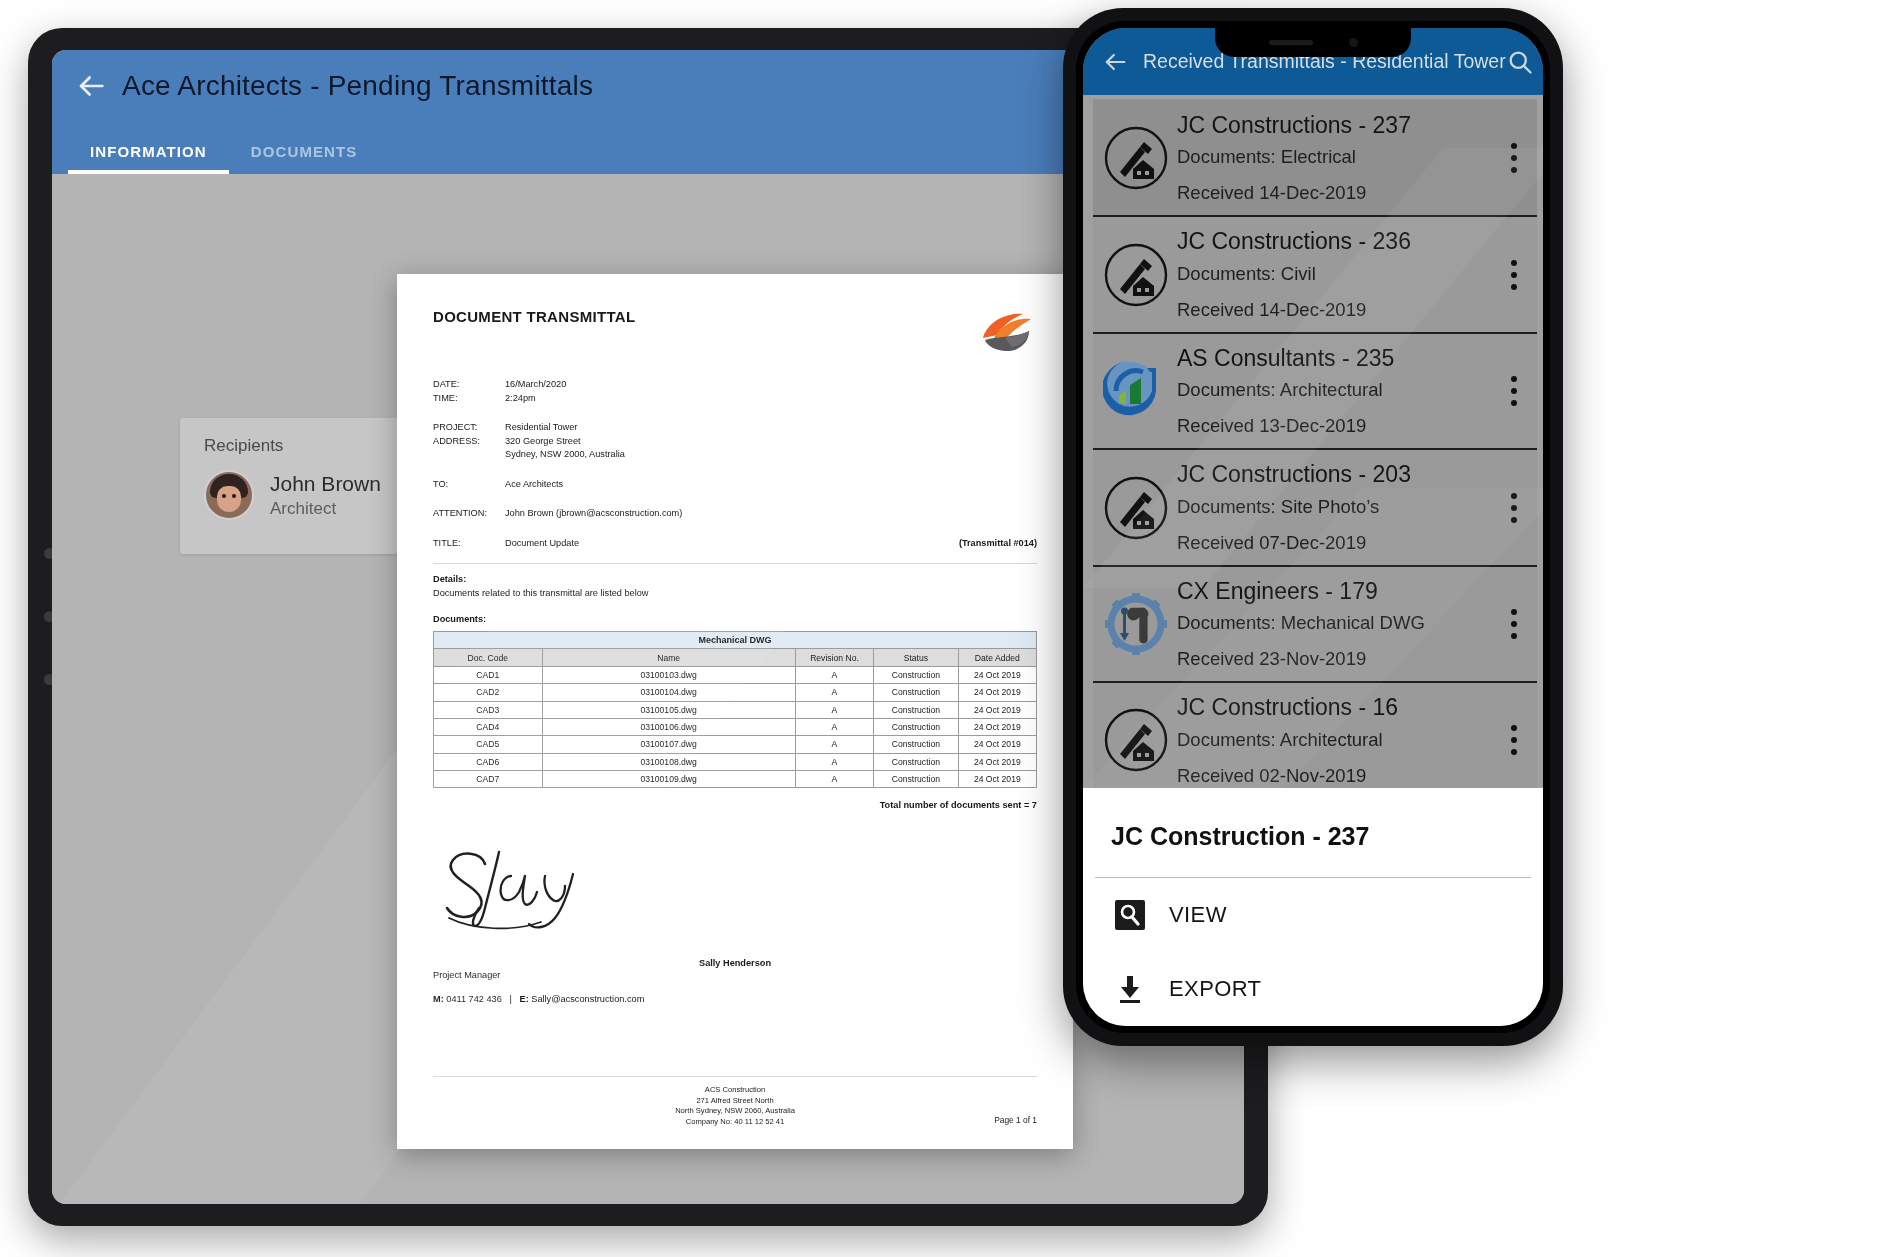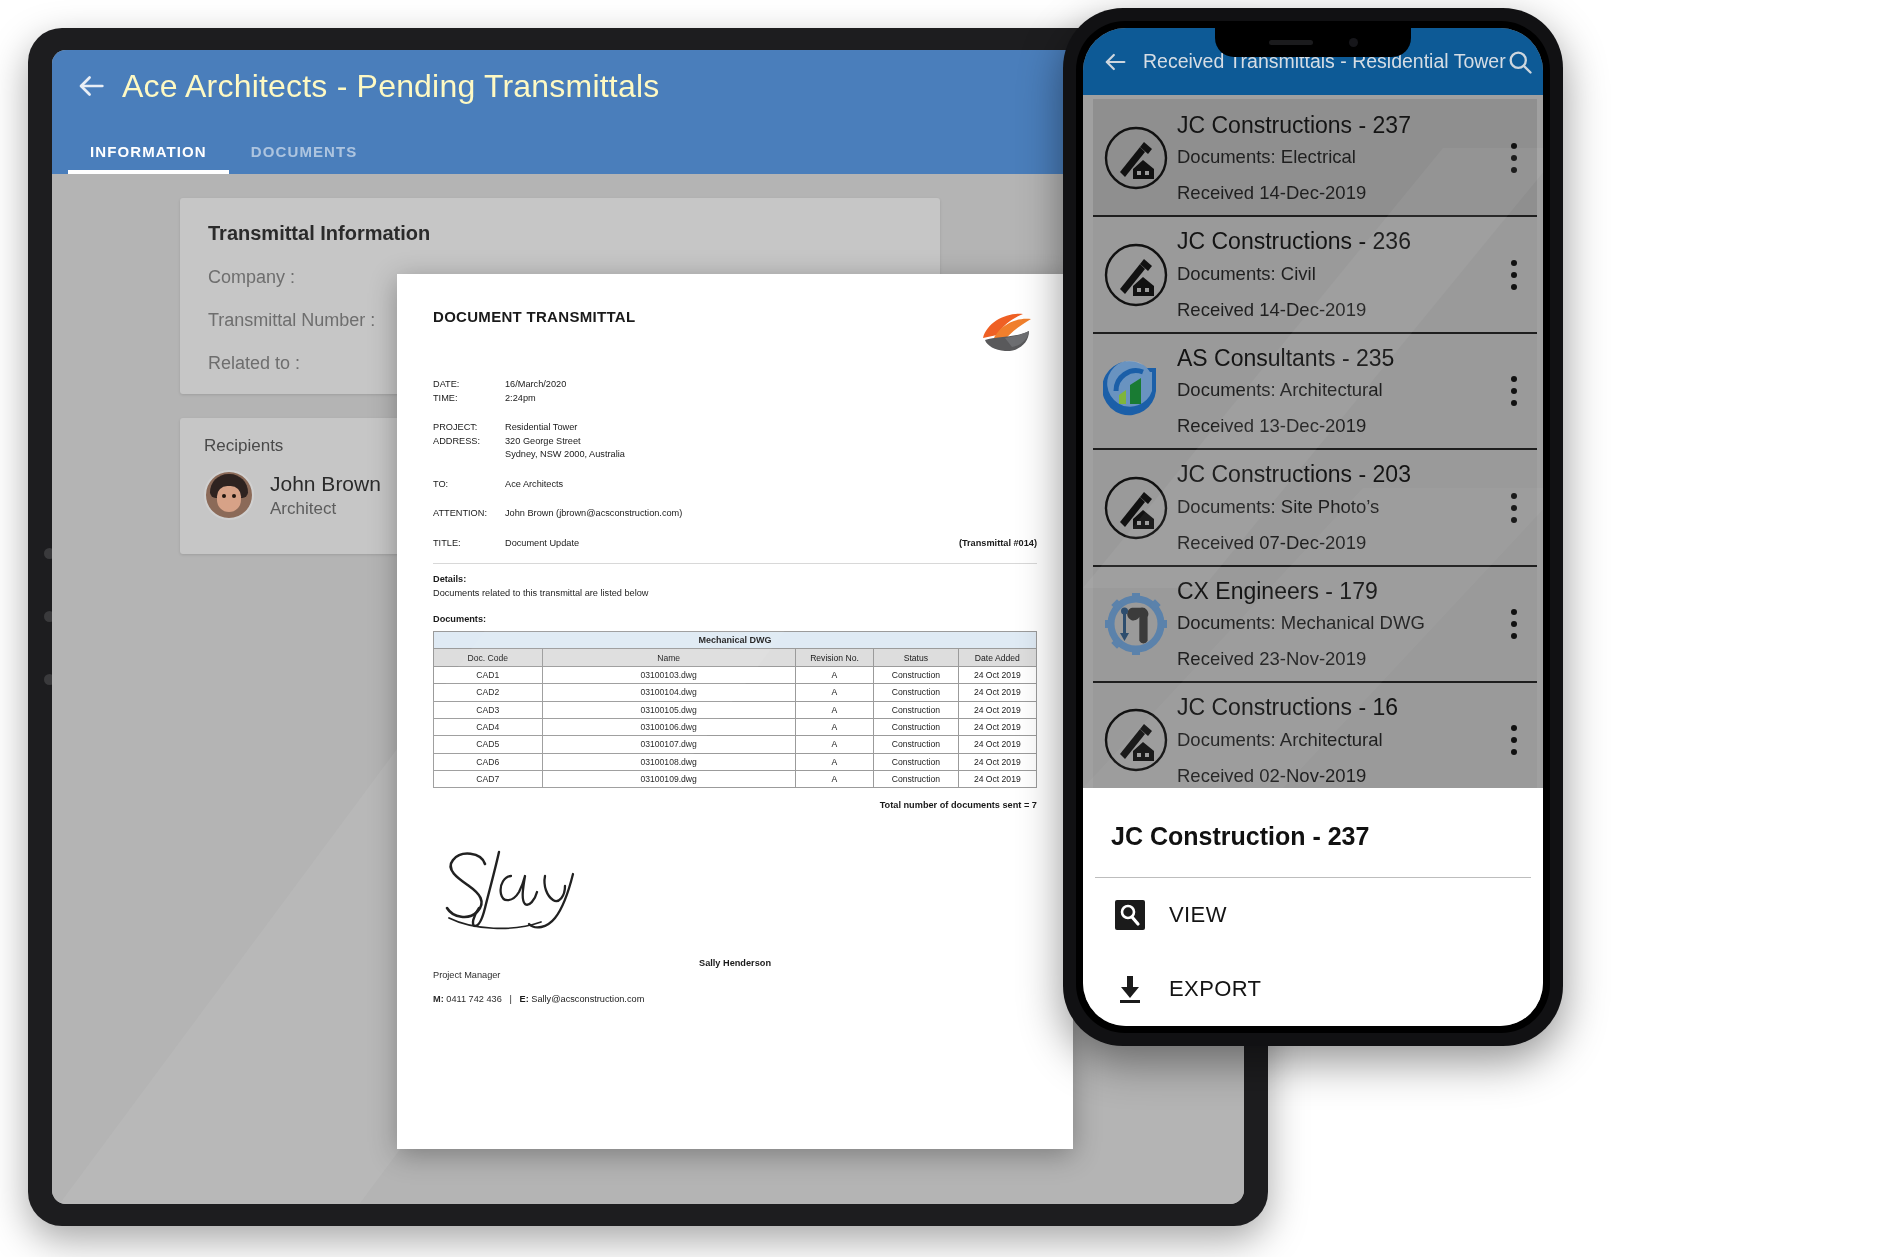--- a/index.html
+++ b/index.html
@@ -12,21 +12,21 @@
            background:#1d1d1f; border-radius:34px; padding:22px 24px;
            box-shadow:0 14px 38px rgba(0,0,0,.35); }
   #tablet-bezel-dots{ position:absolute; left:14px; top:520px; width:16px; height:230px; }
   #tablet-bezel-dots i{ display:block; width:11px; height:11px; border-radius:50%;
                         background:#3a3a3c; margin:0 0 52px 2px; }
   #tablet-screen{ position:relative; width:100%; height:100%; background:#b4b4b4;
                   border-radius:14px; overflow:hidden; }
 
   .app-bar{ background:#4a7ebb; height:72px; display:flex; align-items:center; padding:0 22px; }
   .app-bar .back{ width:34px; height:34px; position:relative; cursor:pointer; }
-  .app-title{ color:#fef9c3; font-size:32px; margin-left:14px; letter-spacing:.2px; }
+  .app-title{ color:#0f172a; font-size:28px; margin-left:14px; letter-spacing:.2px; }
   .tabs{ background:#4a7ebb; height:52px; display:flex; align-items:flex-end; padding:0 16px; }
   .tab{ color:#d4e0ee; font-size:15px; font-weight:bold; letter-spacing:1.1px;
         padding:0 22px 14px 22px; cursor:pointer; }
   .tab.active{ color:#ffffff; box-shadow:inset 0 -4px 0 #ffffff; }
   .tab.inactive{ opacity:.72; }
 
   .tablet-body{ position:relative; height:calc(100% - 124px); background:#b4b4b4; }
   .card{ position:absolute; background:#c6c6c6; border-radius:3px;
          box-shadow:0 1px 3px rgba(0,0,0,.12); }
   #card-info{ left:128px; top:24px; width:760px; height:196px; padding:24px 28px; }
@@ -148,26 +148,20 @@
         <div class="app-title">Ace Architects - Pending Transmittals</div>
       </div>
 
       <div class="tabs">
         <div class="tab active">INFORMATION</div>
         <div class="tab inactive">DOCUMENTS</div>
       </div>
 
       <div class="tablet-body">
 
-        <div class="card" id="card-info">
-          <h3>Transmittal Information</h3>
-          <div class="info-row">Company :</div>
-          <div class="info-row">Transmittal Number :</div>
-          <div class="info-row">Related to :</div>
-        </div>
 
         <div class="card" id="card-recipients">
           <h4>Recipients</h4>
           <div class="recipient">
             <div class="avatar">
               <div class="hair"></div>
                 <div class="face"></div>
               <div class="eyeL"></div>
                 <div class="eyeR"></div>
             </div>
@@ -331,20 +325,30 @@
           <div class="sig-name">Sally Henderson</div>
           <div class="sig-role">Project Manager</div>
           <div class="sig-contact">
             <b>M:</b>
             <span>0411 742 436</span>
             &nbsp;&nbsp;<span>|</span>&nbsp;&nbsp;
             <b>E:</b>
             <span>Sally@acsconstruction.com</span>
           </div>
 
+          <div id="doc-footer">
+            <div class="fhr"></div>
+            <div class="frow">
+              <div>ACS Construction</div>
+              <div>271 Alfred Street North</div>
+              <div>North Sydney, NSW 2060, Australia</div>
+              <div>Company No: 40 11 12 52 41</div>
+              <div class="page">Page 1 of 1</div>
+            </div>
+          </div>
 
         </div>
 
         <svg class="glare" style="left:0;top:0;width:100%;height:100%">
           <polygon points="0,1040 300,1040 760,420 460,420" fill="#ffffff" opacity="0.06"></polygon>
         </svg>
 
       </div>
     </div>
   </div>

